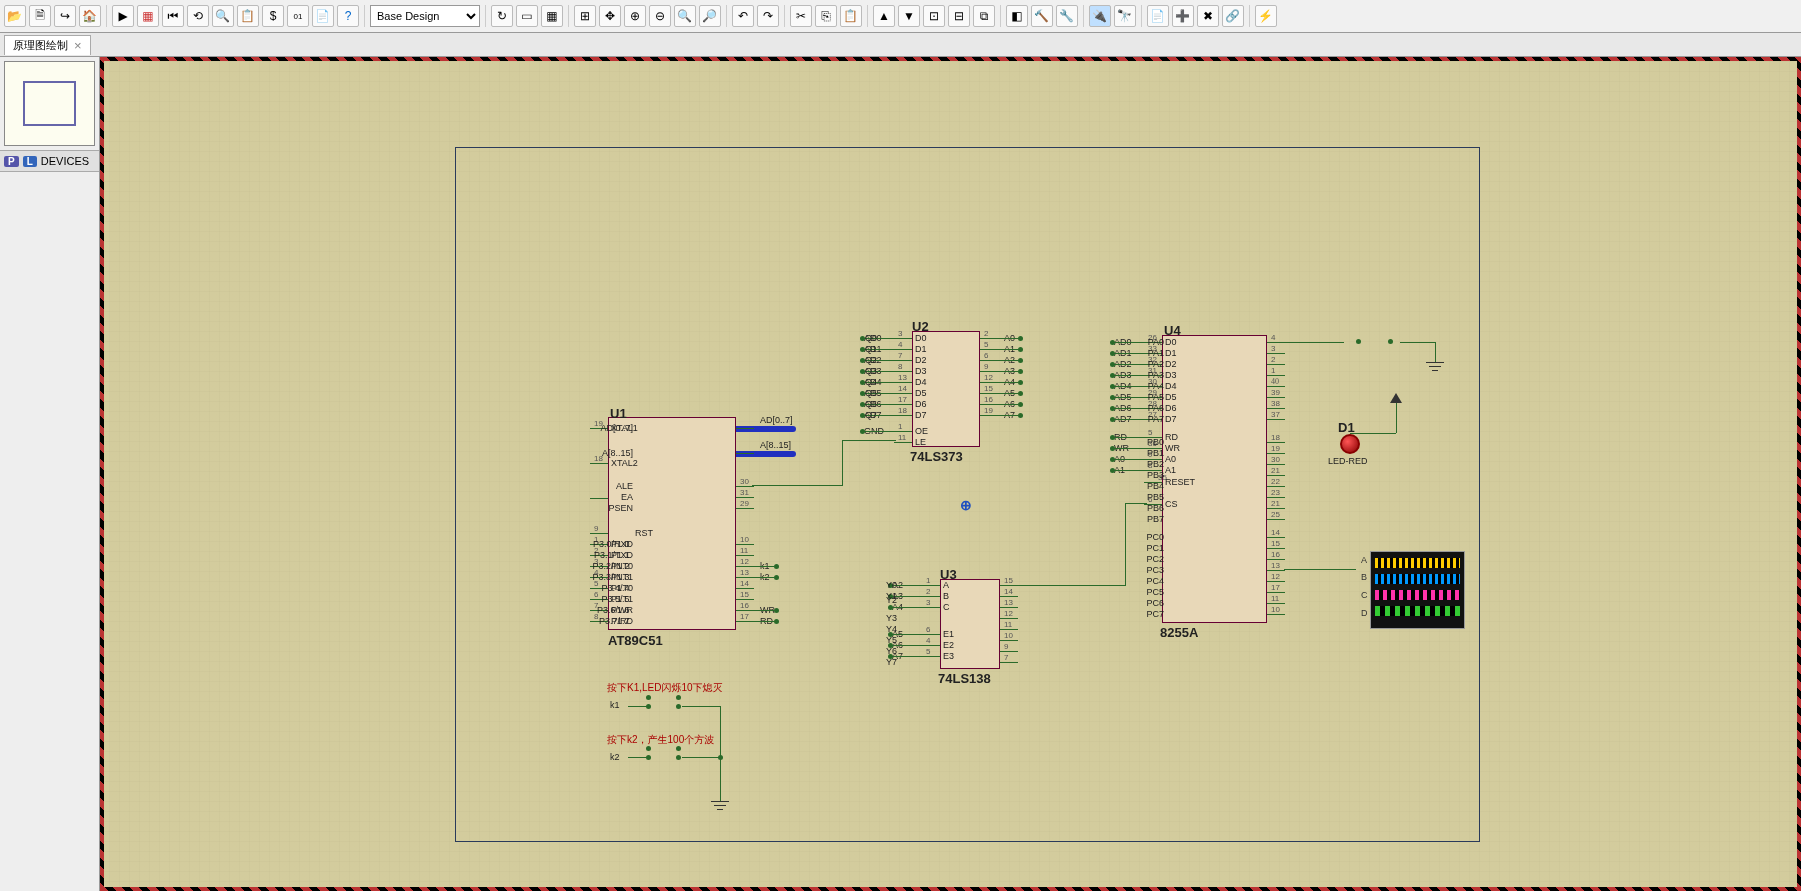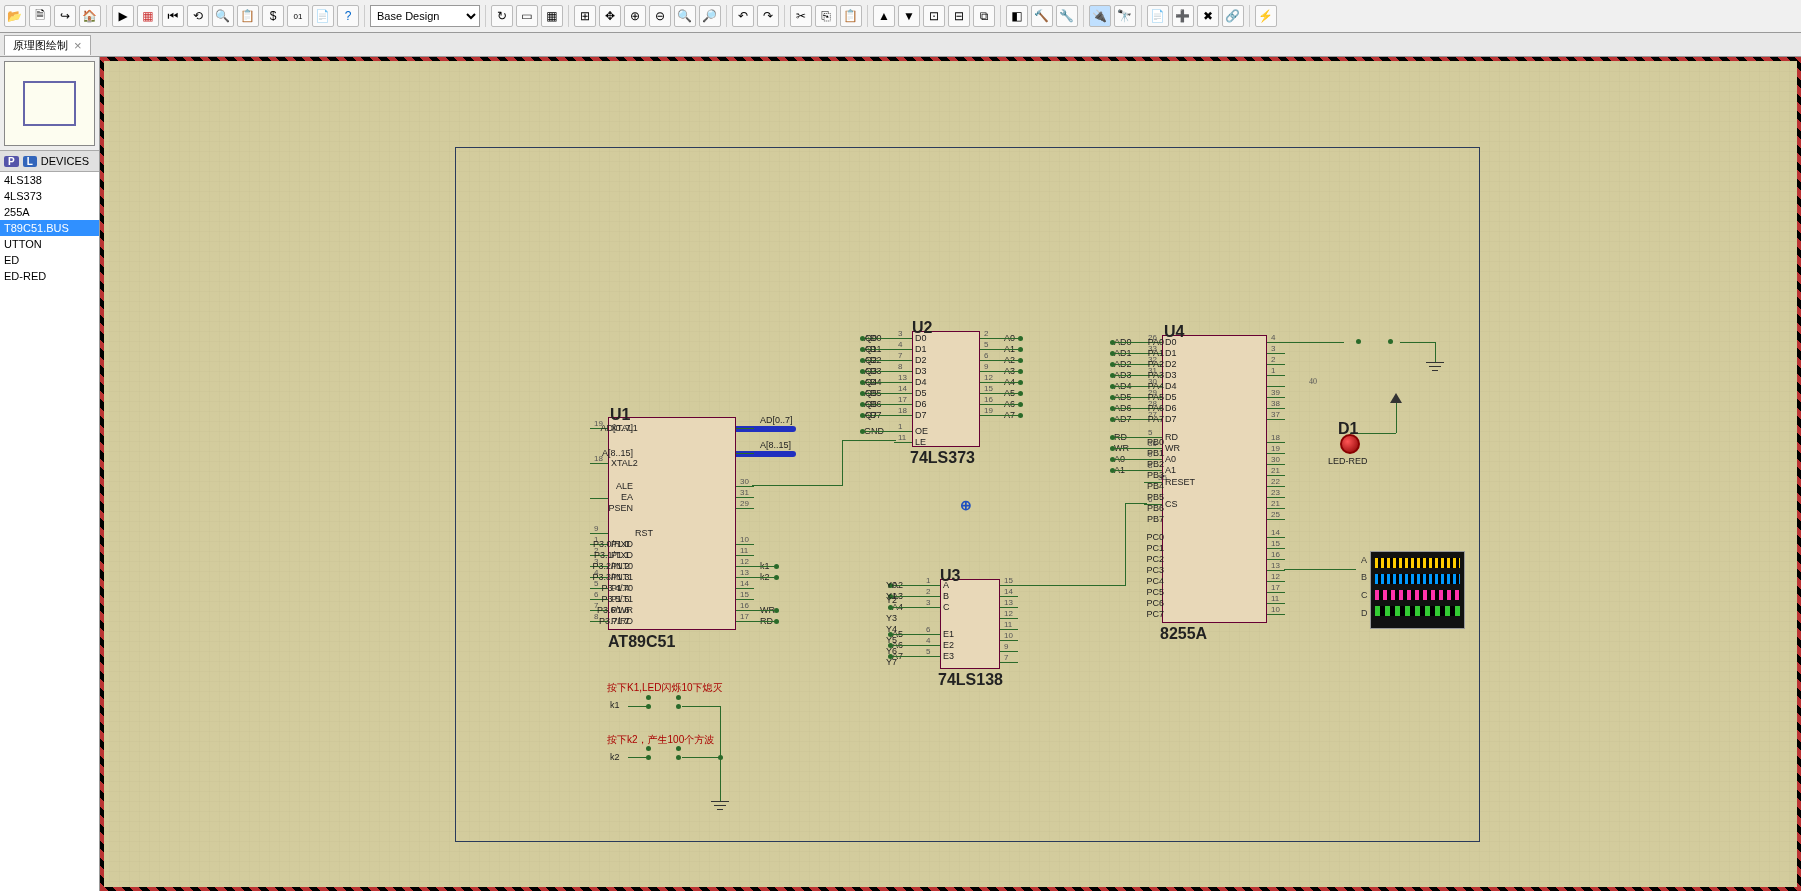--- a/index.html
+++ b/index.html
@@ -42,21 +42,21 @@
     .canvas{flex:1;position:relative;overflow:hidden;
       background:repeating-linear-gradient(0deg,#e8e4c8,#e8e4c8 9px,#e0dcc0 10px),
                  repeating-linear-gradient(90deg,#e8e4c8,#e8e4c8 9px,#e0dcc0 10px);
       background-blend-mode:multiply;}
     .border-hatch{position:absolute;inset:0;border:4px solid transparent;
       border-image:repeating-linear-gradient(45deg,#b33 0 6px,#000 6px 12px) 4;}
     .sheet{position:absolute;left:355px;top:90px;width:1025px;height:695px;
       border:1px solid #2a3a5a;}
 
     .chip{position:absolute;background:#e8d8b8;border:1px solid #603;}
-    .chip-label{position:absolute;font-size:16px;color:#222;white-space:nowrap;font-weight:bold;}
+    .chip-label{position:absolute;font-size:13px;color:#222;white-space:nowrap;font-weight:bold;}
     .pin-label{position:absolute;font-size:9px;color:#222;white-space:nowrap;}
     .wire{position:absolute;background:#2a6a2a;}
     .bus{position:absolute;background:#2030c0;}
     .busterm{position:absolute;width:10px;height:6px;background:#2030c0;
       border-radius:0 3px 3px 0;}
     .pin-num{font-size:8px;color:#555;position:absolute;}
     .dot{position:absolute;width:5px;height:5px;background:#2a6a2a;border-radius:50%;}
     .cursor-mark{position:absolute;color:#2050c0;font-size:14px;font-weight:bold;}
 
     .led{position:absolute;width:20px;height:20px;border:2px solid #800;
@@ -141,29 +141,20 @@
 
   <div class="left">
     <div class="overview">
       <div class="ov-inner"></div>
     </div>
     <div class="devhdr">
       <span class="badge bp">P</span>
       <span class="badge bl">L</span>
       <span>DEVICES</span>
     </div>
-    <div class="devlist" id="devlist">
-        <div>4LS138</div>
-        <div>4LS373</div>
-        <div>255A</div>
-        <div class="sel">T89C51.BUS</div>
-        <div>UTTON</div>
-        <div>ED</div>
-        <div>ED-RED</div>
-      </div>
   </div>
 
   <div class="canvas">
     <div class="border-hatch"></div>
     <div class="sheet"></div>
 
     <div class="chip" style="left:508px;top:360px;width:128px;height:213px;"></div>
     <div class="chip-label" style="left:510px;top:349px">U1</div>
     <div class="chip-label" style="left:508px;top:576px">AT89C51</div>
 
@@ -591,21 +582,21 @@
         <div class="pin-label" style="right: 637px; top: 291px; text-align: right;">PA1</div>
         <div class="pin-num" style="left: 1171px; top: 287px;">3</div>
         <div class="wire" style="left: 1167px; top: 307px; width: 18px; height: 1px;"></div>
         <div class="pin-label" style="right: 637px; top: 302px; text-align: right;">PA2</div>
         <div class="pin-num" style="left: 1171px; top: 298px;">2</div>
         <div class="wire" style="left: 1167px; top: 318px; width: 18px; height: 1px;"></div>
         <div class="pin-label" style="right: 637px; top: 313px; text-align: right;">PA3</div>
         <div class="pin-num" style="left: 1171px; top: 309px;">1</div>
         <div class="wire" style="left: 1167px; top: 329px; width: 18px; height: 1px;"></div>
         <div class="pin-label" style="right: 637px; top: 324px; text-align: right;">PA4</div>
-        <div class="pin-num" style="left: 1209px; top: 320px; font-family: Liberation Serif, serif;">40</div>
+        <div class="pin-num" style="left: 1171px; top: 320px; font-family: Liberation Serif, serif;">40</div>
         <div class="wire" style="left: 1167px; top: 340px; width: 18px; height: 1px;"></div>
         <div class="pin-label" style="right: 637px; top: 335px; text-align: right;">PA5</div>
         <div class="pin-num" style="left: 1171px; top: 331px;">39</div>
         <div class="wire" style="left: 1167px; top: 351px; width: 18px; height: 1px;"></div>
         <div class="pin-label" style="right: 637px; top: 346px; text-align: right;">PA6</div>
         <div class="pin-num" style="left: 1171px; top: 342px;">38</div>
         <div class="wire" style="left: 1167px; top: 362px; width: 18px; height: 1px;"></div>
         <div class="pin-label" style="right: 637px; top: 357px; text-align: right;">PA7</div>
         <div class="pin-num" style="left: 1171px; top: 353px;">37</div>
         <div class="wire" style="left: 1167px; top: 385px; width: 18px; height: 1px;"></div>

